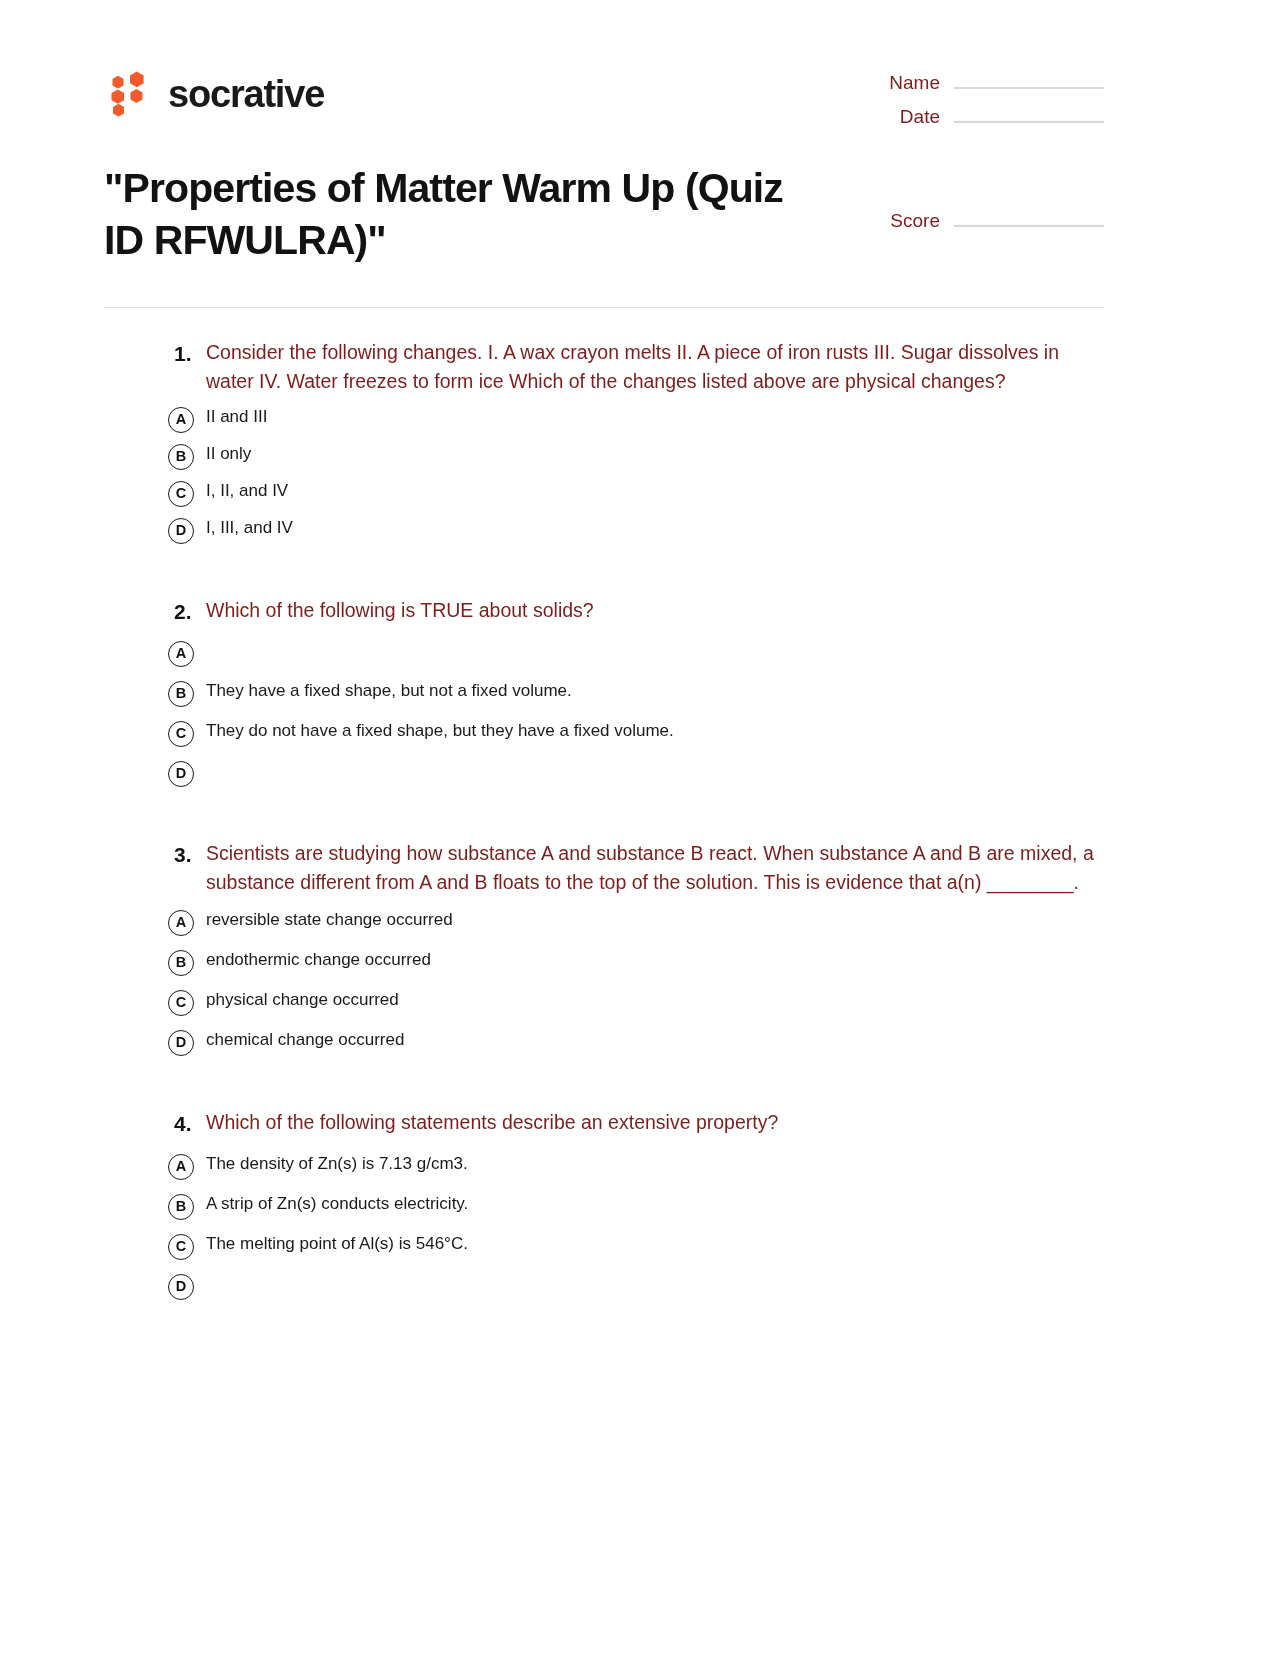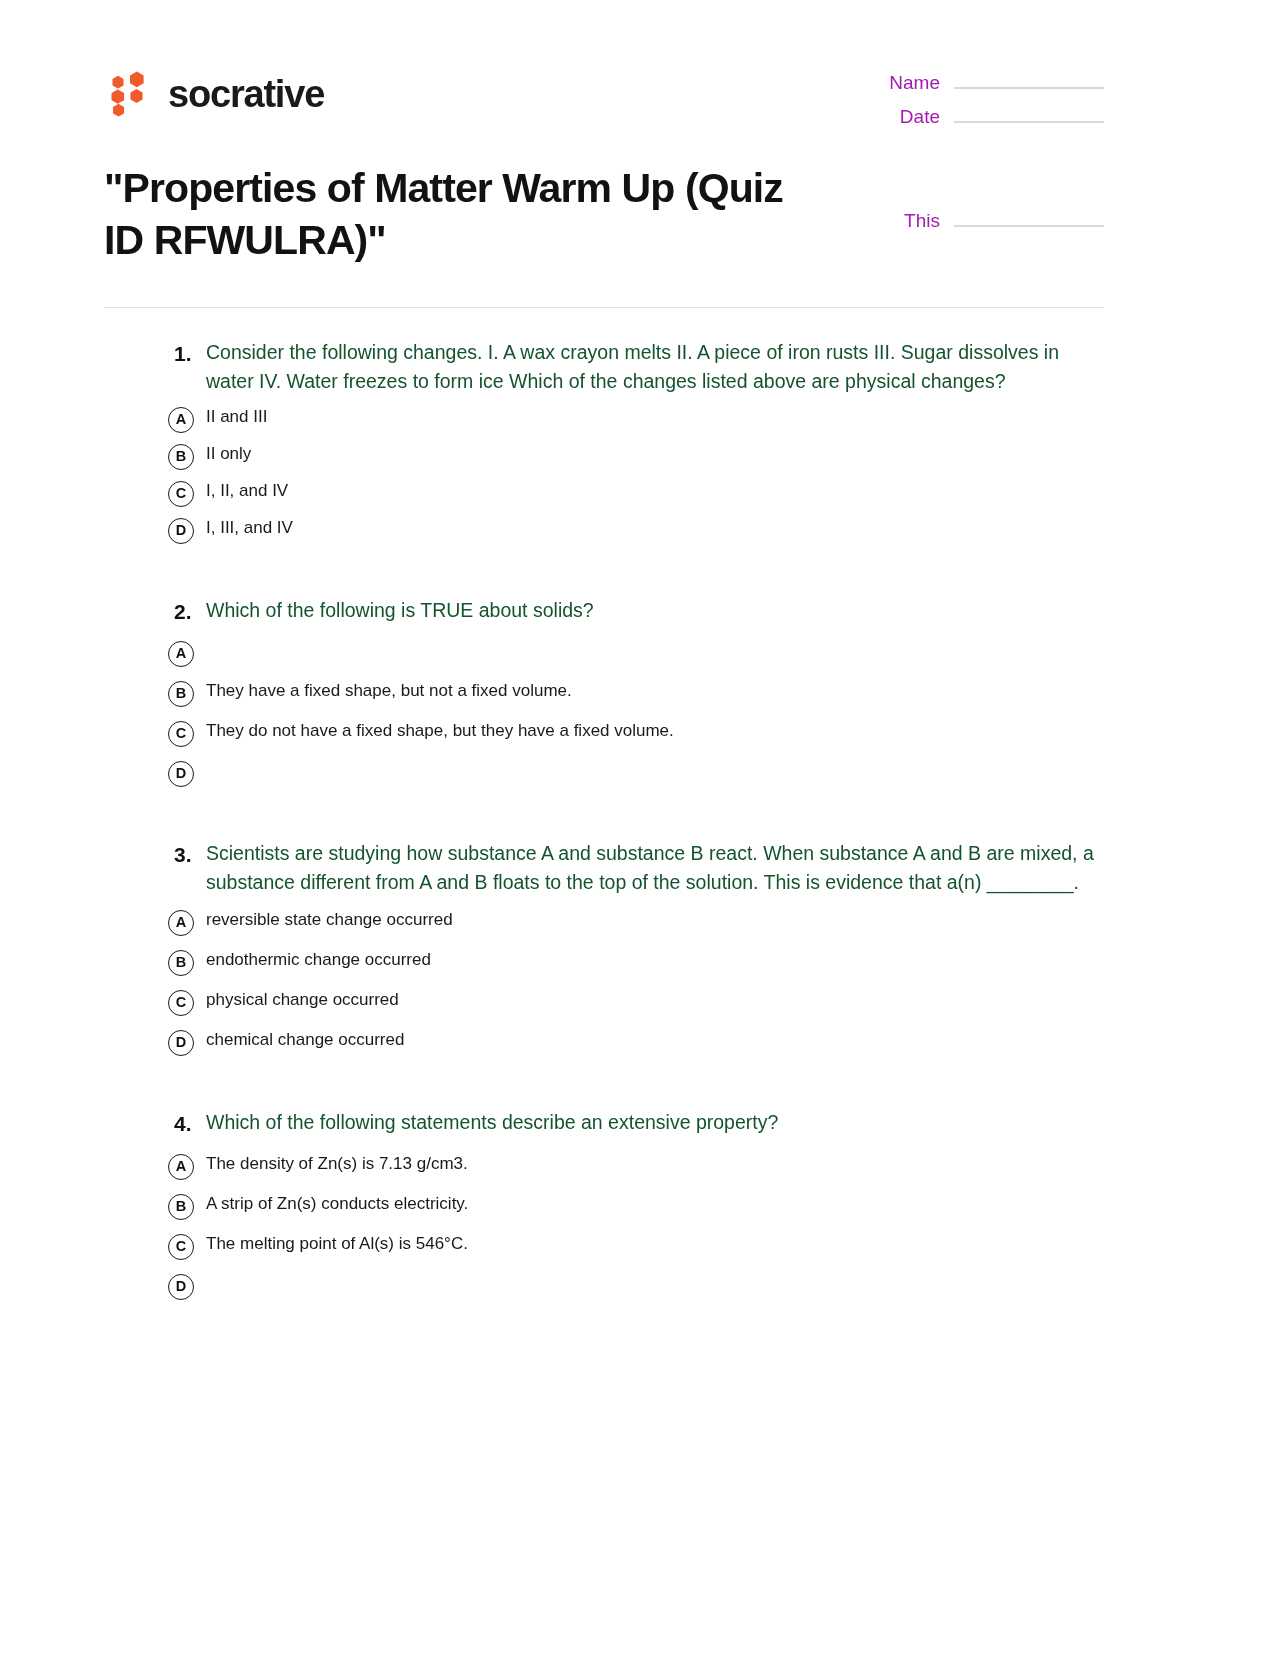--- a/index.html
+++ b/index.html
@@ -59,21 +59,21 @@
   }
   .id-row {
     display: flex;
     align-items: baseline;
     justify-content: flex-end;
     gap: 14px;
     margin-bottom: 12px;
   }
   .id-label {
     font-size: 19px;
-    color: #a21caf;
+    color: #7f1d1d;
     white-space: nowrap;
   }
   .id-rule {
     display: block;
     width: 150px;
     border-bottom: 2px solid #d8d8d8;
     height: 14px;
   }
 
   
@@ -121,21 +121,21 @@
     font-weight: 700;
     color: #111111;
     line-height: 1.48;
     text-align: left;
     padding-left: 6px;
     box-sizing: border-box;
   }
   .q-text {
     font-size: 19.5px;
     line-height: 1.48;
-    color: #14532d;
+    color: #7f1d1d;
   }
   .options {
     margin-top: 10px;
   }
   .option {
     display: flex;
     align-items: flex-start;
     margin-top: 13px;
   }
   .opt-bubble {
@@ -191,21 +191,21 @@
           <span class="id-label">Date</span>
           <span class="id-rule"></span>
         </div>
       </div>
     </div>
 
     <div class="title-block">
       <h1 class="quiz-title">"Properties of Matter Warm Up (Quiz ID RFWULRA)"</h1>
       <div class="score-wrap">
         <div class="id-row">
-          <span class="id-label">This</span>
+          <span class="id-label">Score</span>
           <span class="id-rule"></span>
         </div>
       </div>
     </div>
 
     <div class="divider"></div>
 
     <div class="questions">
         <div class="question q1">
           <div class="q-head">

